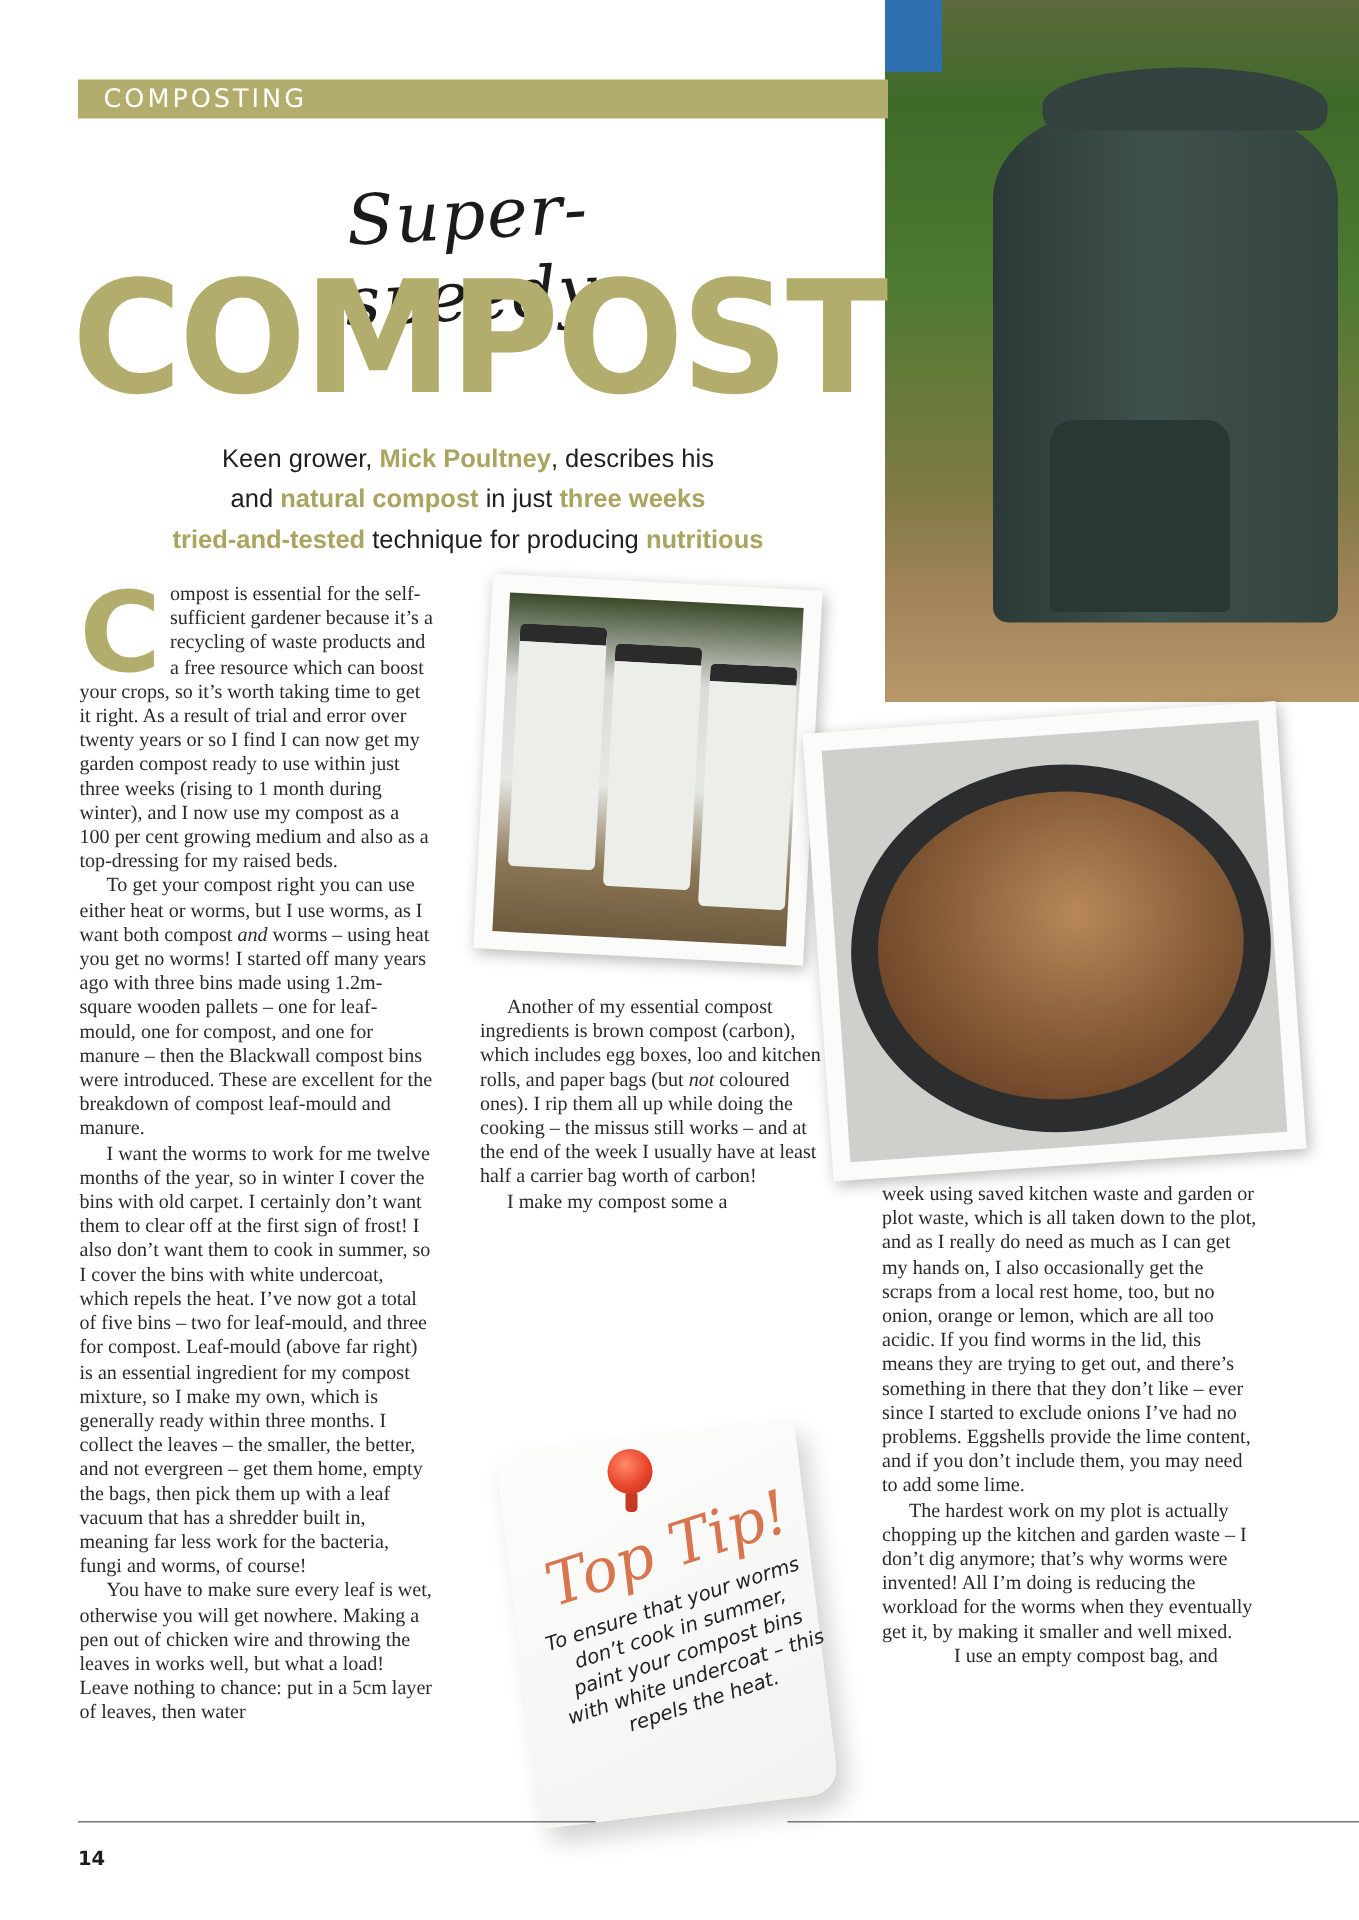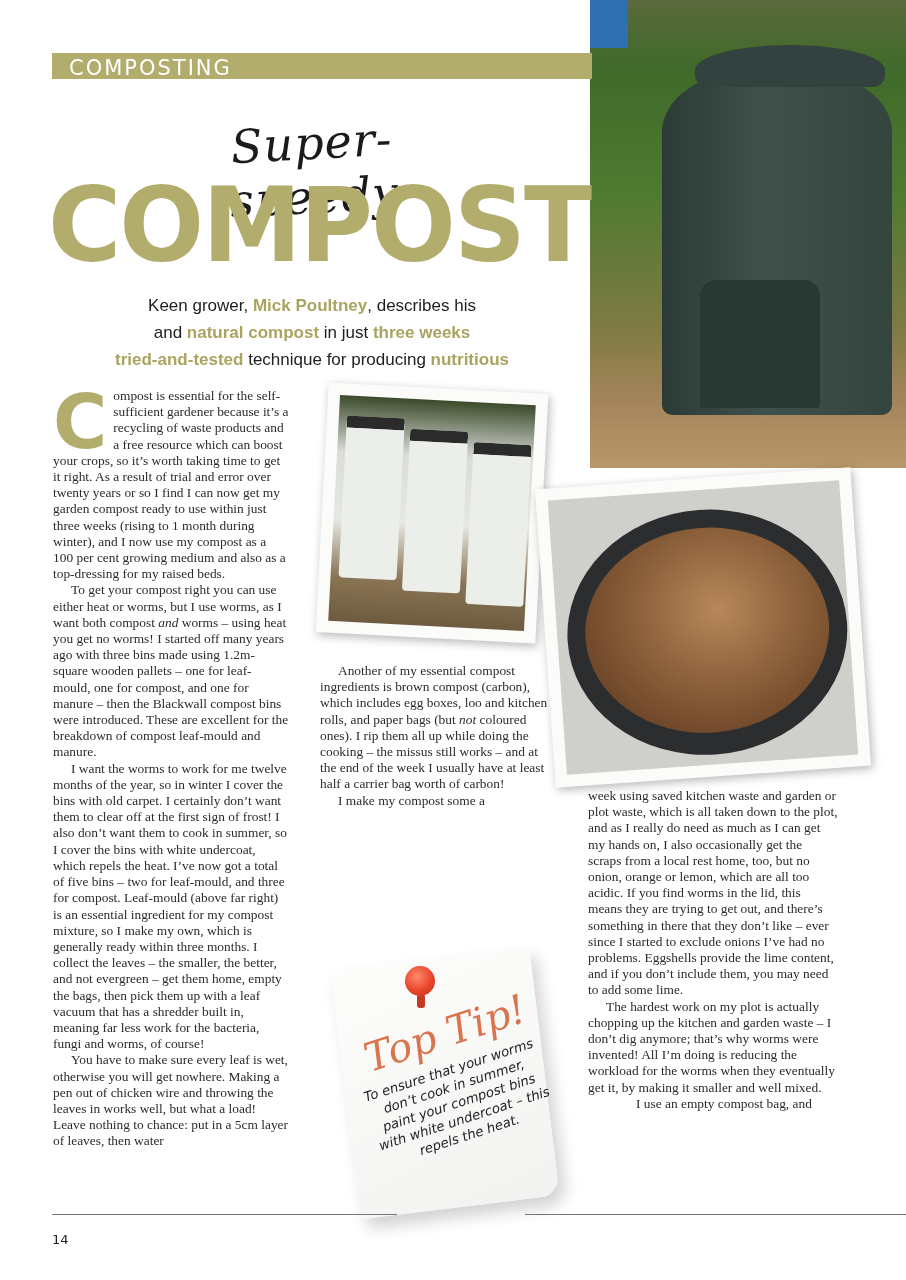--- a/index.html
+++ b/index.html
@@ -9,21 +9,21 @@
   }
   .abs { position: absolute; }
 
   
   .section-band {
     left: 52px; top: 53px; width: 540px; height: 26px;
     background: #b2ad6c;
   }
   .section-label {
     left: 69px; top: 56px; color: #ffffff;
-    font-family: "DejaVu Sans", sans-serif; font-size: 21px; letter-spacing: 2px;
+    font-family: "DejaVu Sans", sans-serif; font-size: 17px; letter-spacing: 2px;
   }
 
   
   .kicker {
     left: 148px; top: 116px; width: 330px; text-align: center;
     font-family: "DejaVu Serif", serif; font-style: italic; font-size: 46px;
     color: #1b1b1b; transform: rotate(-3deg); letter-spacing: 1px;
   }
   .title {
     left: 48px; top: 170px; width: 500px;
@@ -129,21 +129,21 @@
   .tip-text {
     left: 368px; top: 1060px; width: 182px; text-align: center;
     font-family: "DejaVu Sans", sans-serif; font-style: italic; font-size: 13.2px; line-height: 17px; color: #222;
     transform: rotate(-18deg);
   }
 
   
   .footer-rule-left { left: 52px; top: 1214px; width: 345px; height: 1px; background: #777; }
   .footer-rule-right { left: 525px; top: 1214px; width: 381px; height: 1px; background: #777; }
   .page-number {
-    left: 52px; top: 1232px; font-family: "DejaVu Sans", sans-serif; font-weight: normal; font-size: 13px; color: #1e1e1e;
+    left: 52px; top: 1232px; font-family: "DejaVu Sans", sans-serif; font-weight: bold; font-size: 13px; color: #1e1e1e;
   }
   .website {
     left: 688px; top: 1295px; font-family: Liberation Serif, serif; font-size: 11px; letter-spacing: 1px; color: #222; margin-top: 40px;
   }
 </style>
 </head>
 <body>
 
 <div class="abs photo-main">
   <div class="abs blue"></div>

